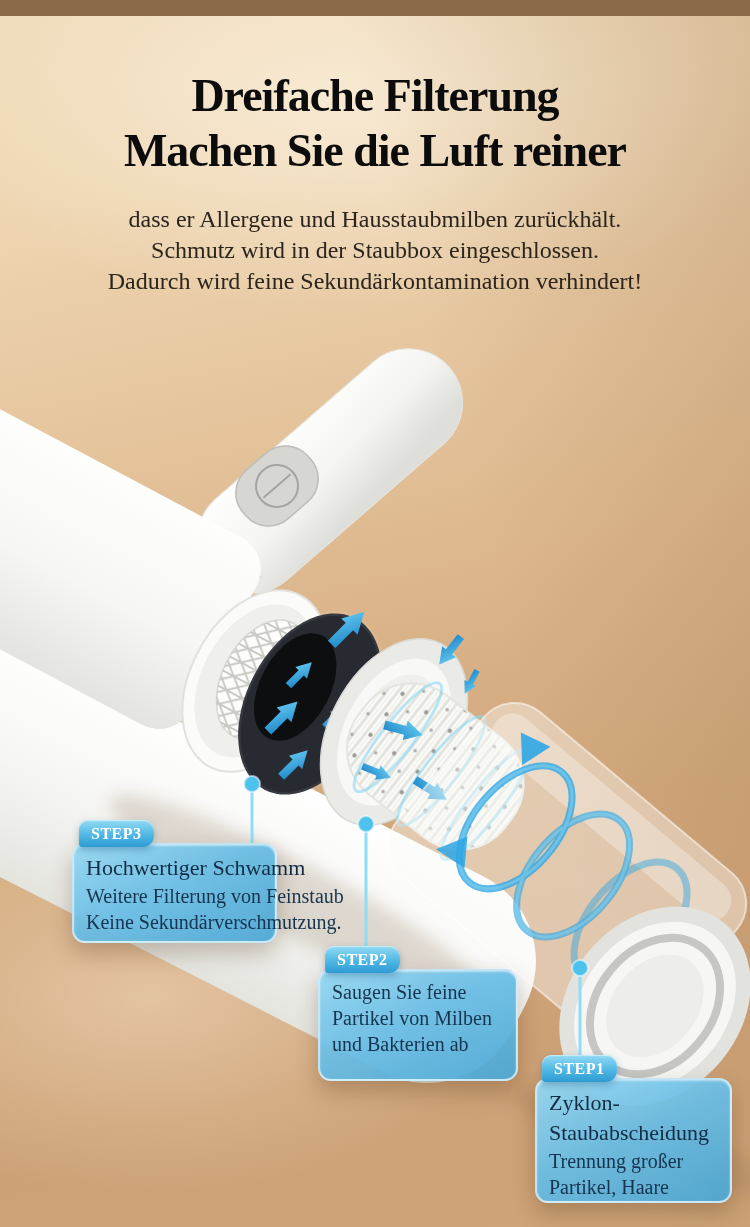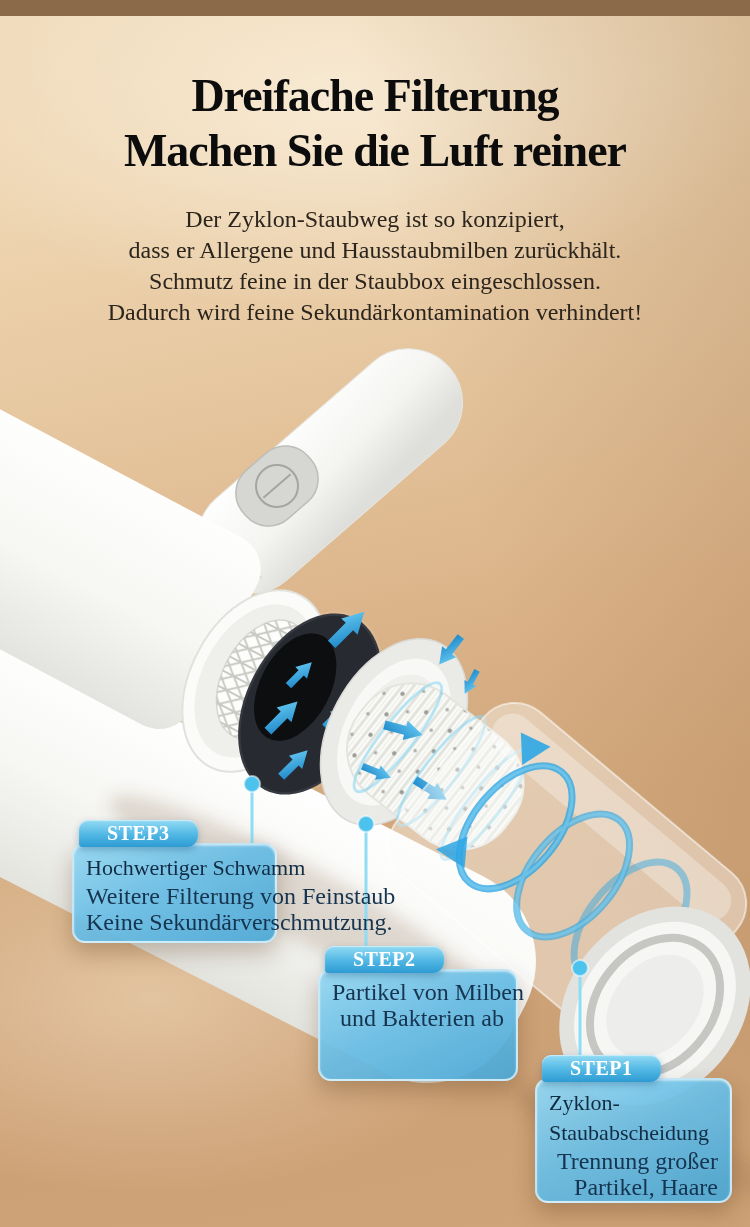--- a/index.html
+++ b/index.html
@@ -22,49 +22,48 @@
   .callout{position:absolute;z-index:4;}
   .panel{
     box-sizing:border-box;height:100%;width:100%;
     background:linear-gradient(155deg,rgba(150,215,241,0.96) 0%,rgba(106,189,228,0.94) 45%,rgba(74,166,212,0.93) 100%);
     border:2px solid rgba(228,247,255,0.75);
     border-radius:13px;
     box-shadow:0 10px 22px rgba(76,44,12,0.28), inset 0 1px 2px rgba(255,255,255,0.5);
     padding:8px 12px 6px;
   }
   .tab{
-    position:absolute;top:-23px;left:7px;height:27px;line-height:27px;padding:0 28px;
+    position:absolute;top:-23px;left:7px;height:27px;line-height:27px;padding:0 12px;
     background:linear-gradient(180deg,#93dbf4 0%,#51b7e4 55%,#2d9bd3 100%);
-    color:#ffffff;font-weight:bold;font-size:20px;letter-spacing:0.5px;
+    color:#ffffff;font-weight:bold;font-size:16px;letter-spacing:0.5px;
     border-radius:9px 11px 11px 3px;
     box-shadow:0 3px 7px rgba(35,90,130,0.35), inset 0 1px 1px rgba(255,255,255,0.55);
     z-index:2;
   }
   .c-title{font-size:22px;line-height:30px;color:#122c44;white-space:nowrap;}
-  .c-line{font-size:24px;line-height:26px;color:#16344f;white-space:nowrap;text-align:right;}
+  .c-line{font-size:20px;line-height:26px;color:#16344f;white-space:nowrap;}
   .co-step3{left:72px;top:827px;width:205px;height:100px;}
   .co-step2{left:318px;top:953px;width:200px;height:112px;}
   .co-step1{left:535px;top:1062px;width:197px;height:125px;}
 </style>
 </head>
 <body>
 
 <div class="stage">
   <div class="sheen-top"></div>
   <div class="sheen-low"></div>
   <div class="shade-right"></div>
 
   <div class="header">
     <div class="title-line">Dreifache Filterung</div>
     <div class="title-line">Machen Sie die Luft reiner</div>
   </div>
   <div class="desc">
-    <div class="desc-line">Der Zyklon-Staubweg ist so konzipiert,</div>
     <div class="desc-line">dass er Allergene und Hausstaubmilben zurückhält.</div>
-    <div class="desc-line">Schmutz feine in der Staubbox eingeschlossen.</div>
+    <div class="desc-line">Schmutz wird in der Staubbox eingeschlossen.</div>
     <div class="desc-line">Dadurch wird feine Sekundärkontamination verhindert!</div>
   </div>
 
   <svg class="illu" width="750" height="1227" viewBox="0 0 750 1227">
     <defs>
       <linearGradient id="handleGrad" x1="0" y1="0" x2="0.3" y2="1">
         <stop offset="0" stop-color="#ffffff"></stop>
           <stop offset="0.6" stop-color="#f4f4f1"></stop>
           <stop offset="1" stop-color="#dededa"></stop>
       </linearGradient>
@@ -223,20 +222,21 @@
     <div class="panel">
       <div class="c-title">Hochwertiger Schwamm</div>
       <div class="c-line">Weitere Filterung von Feinstaub</div>
       <div class="c-line">Keine Sekundärverschmutzung.</div>
     </div>
   </div>
 
   <div class="callout co-step2">
     <div class="tab">STEP2</div>
     <div class="panel">
+      <div class="c-line">Saugen Sie feine</div>
       <div class="c-line">Partikel von Milben</div>
       <div class="c-line">und Bakterien ab</div>
     </div>
   </div>
 
   <div class="callout co-step1">
     <div class="tab">STEP1</div>
     <div class="panel">
       <div class="c-title">Zyklon-</div>
       <div class="c-title">Staubabscheidung</div>

